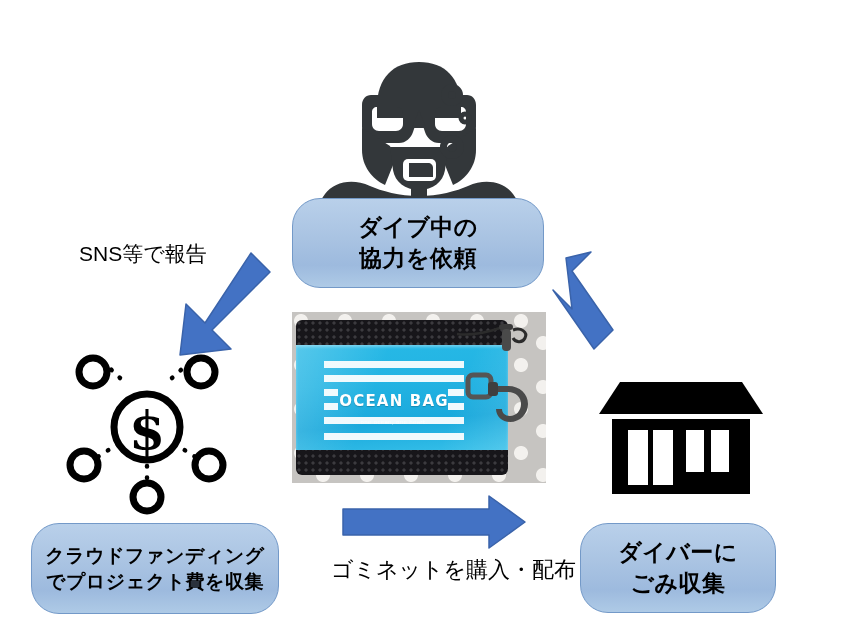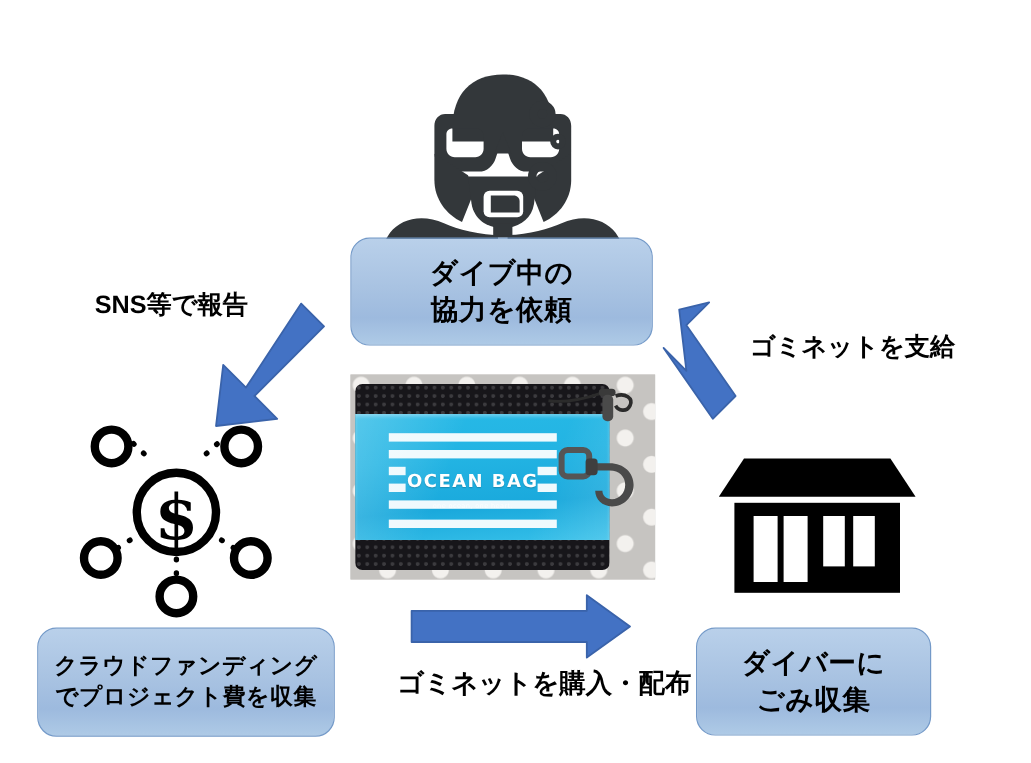--- a/index.html
+++ b/index.html
@@ -16,21 +16,21 @@
   #stage {
     position: relative;
     width: 859px;
     height: 636px;
   }
 
   
   .pbox {
     position: absolute;
     box-sizing: border-box;
-    border-radius: 16px;
+    border-radius: 28px;
     border: 1px solid #7399c8;
     background: linear-gradient(180deg, #b9d0ea 0%, #a9c3e2 45%, #9dbade 75%, #aecae6 100%);
     display: flex;
     align-items: center;
     justify-content: center;
     text-align: center;
     color: #000000;
     font-weight: bold;
     line-height: 1.35;
     letter-spacing: .5px;
@@ -38,21 +38,21 @@
   .pbox .line { display: block; white-space: nowrap; }
 
   #box-dive   { left: 292px; top: 198px; width: 252px; height: 90px;  font-size: 23px; }
   #box-fund   { left: 31px;  top: 523px; width: 248px; height: 91px;  font-size: 19px; }
   #box-diver  { left: 580px; top: 523px; width: 196px; height: 90px;  font-size: 23px; }
 
   
   .caption {
     position: absolute;
     color: #000000;
-    font-weight: bold;
+    font-weight: normal;
     white-space: nowrap;
   }
   #cap-sns   { left: 79px;  top: 240px; font-size: 21px; }
   #cap-supply{ left: 625px; top: 275px; font-size: 21px; }
   #cap-buy   { left: 303px; top: 555px; font-size: 22px; margin-left: 28px; }
 
   
   .overlay {
     position: absolute;
     left: 0; top: 0;
@@ -266,17 +266,16 @@
 
   <div class="pbox" id="box-diver">
     <div>
       <span class="line">ダイバーに</span>
       <span class="line">ごみ収集</span>
     </div>
   </div>
 
   <div class="caption" id="cap-sns">SNS等で報告</div>
 
-  <div class="caption" id="cap-supply">ゴミネットを支給</div>
 
   <div class="caption" id="cap-buy">ゴミネットを購入・配布</div>
 
 </div>
 
 </body></html>

